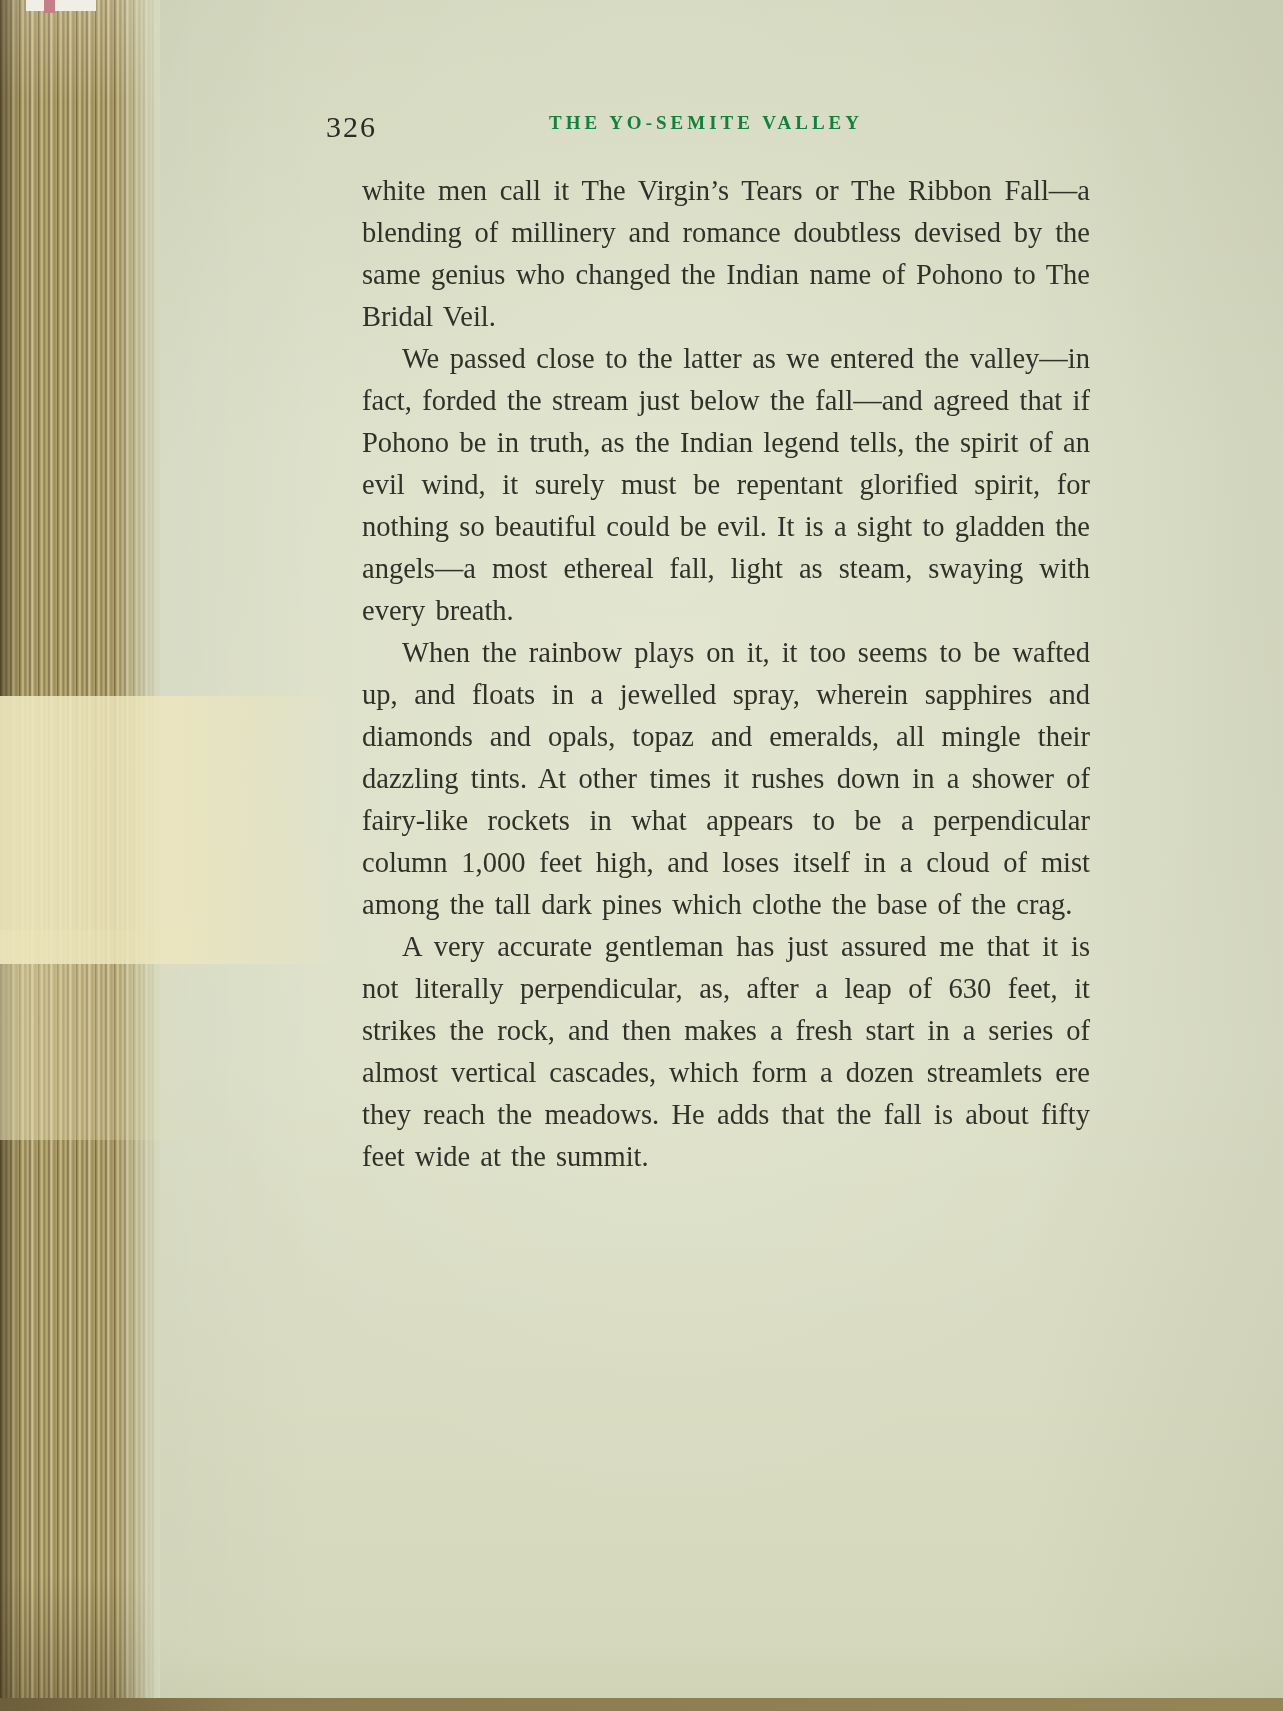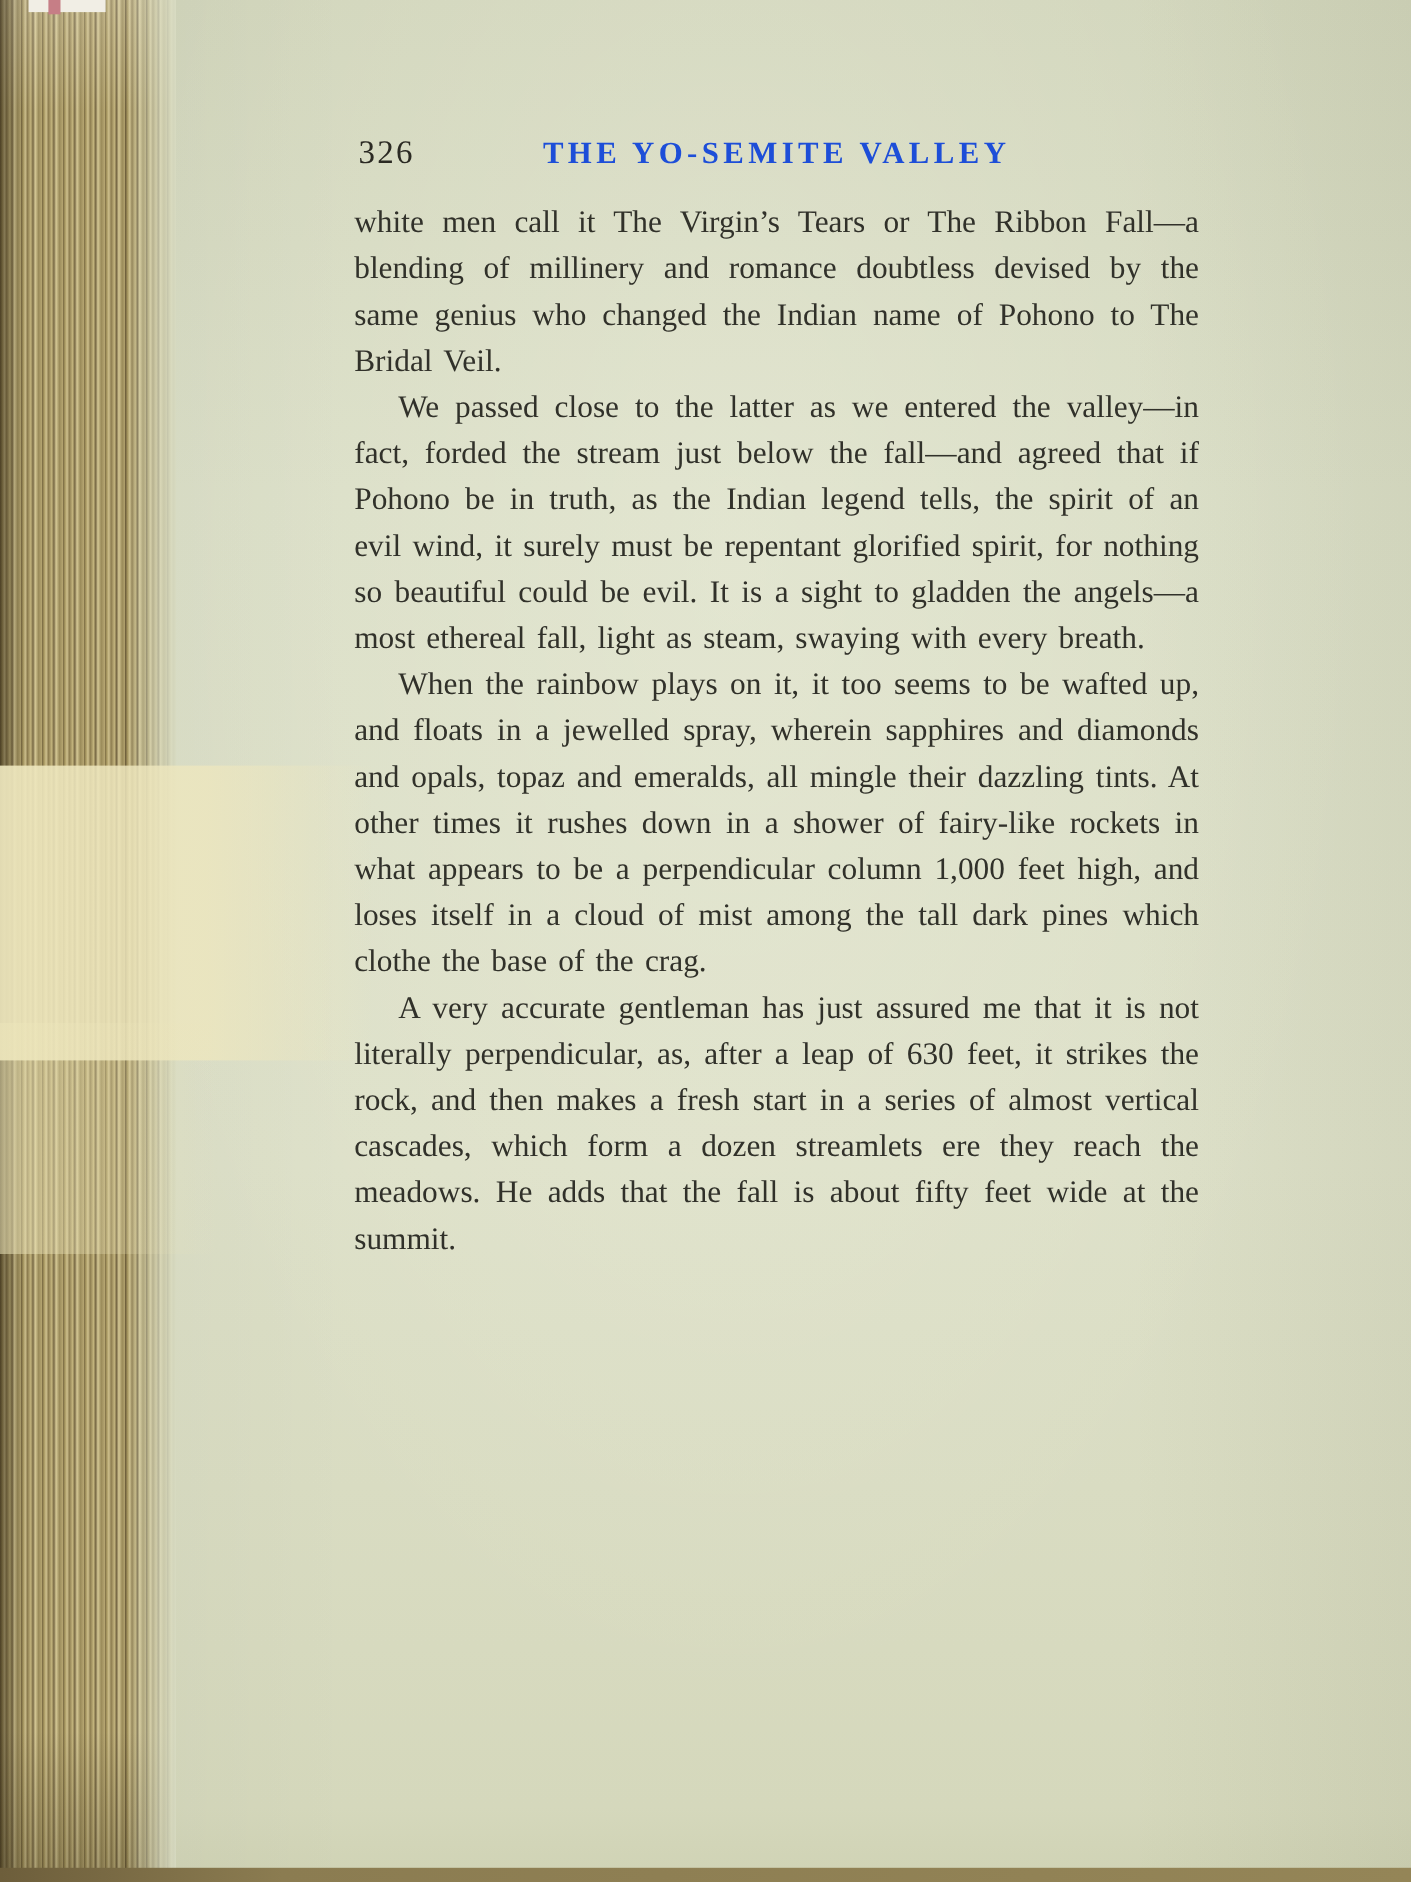--- a/index.html
+++ b/index.html
@@ -73,51 +73,52 @@
   .bottom-strip {
     position: absolute;
     left: 0; bottom: 0;
     width: 100%; height: 13px;
     background: linear-gradient(90deg, #6d5e3b 0%, #8b7c51 20%, #948557 100%);
   }
 
   
   .content {
     position: absolute;
-    left: 322px; top: 120px;
+    left: 322px; top: 108px;
     width: 768px;
     color: #2f2e27;
   }
   .header-row {
     position: relative;
     height: 48px;
   }
   .page-number {
     position: absolute;
     left: 4px; top: 2px;
     font-size: 30px;
     letter-spacing: 2px;
     color: #2b2a23;
   }
   .running-head {
     display: block;
     text-align: center;
     font-weight: bold;
-    font-size: 28px;
+    font-size: 19px;
     letter-spacing: 4px;
-    color: #1d4ed8;
+    color: #15803d;
     padding-top: 4px;
   }
   .body-text {
     margin-top: 14px;
     font-size: 28.5px;
     line-height: 42px;
     text-align: justify;
     word-spacing: 3px;
     color: #31312a;
+    margin-left: 40px;
   }
   .body-text p {
     margin: 0;
     text-indent: 40px;
   }
   .body-text p.first {
     text-indent: 0;
   }
 </style>
 </head>

